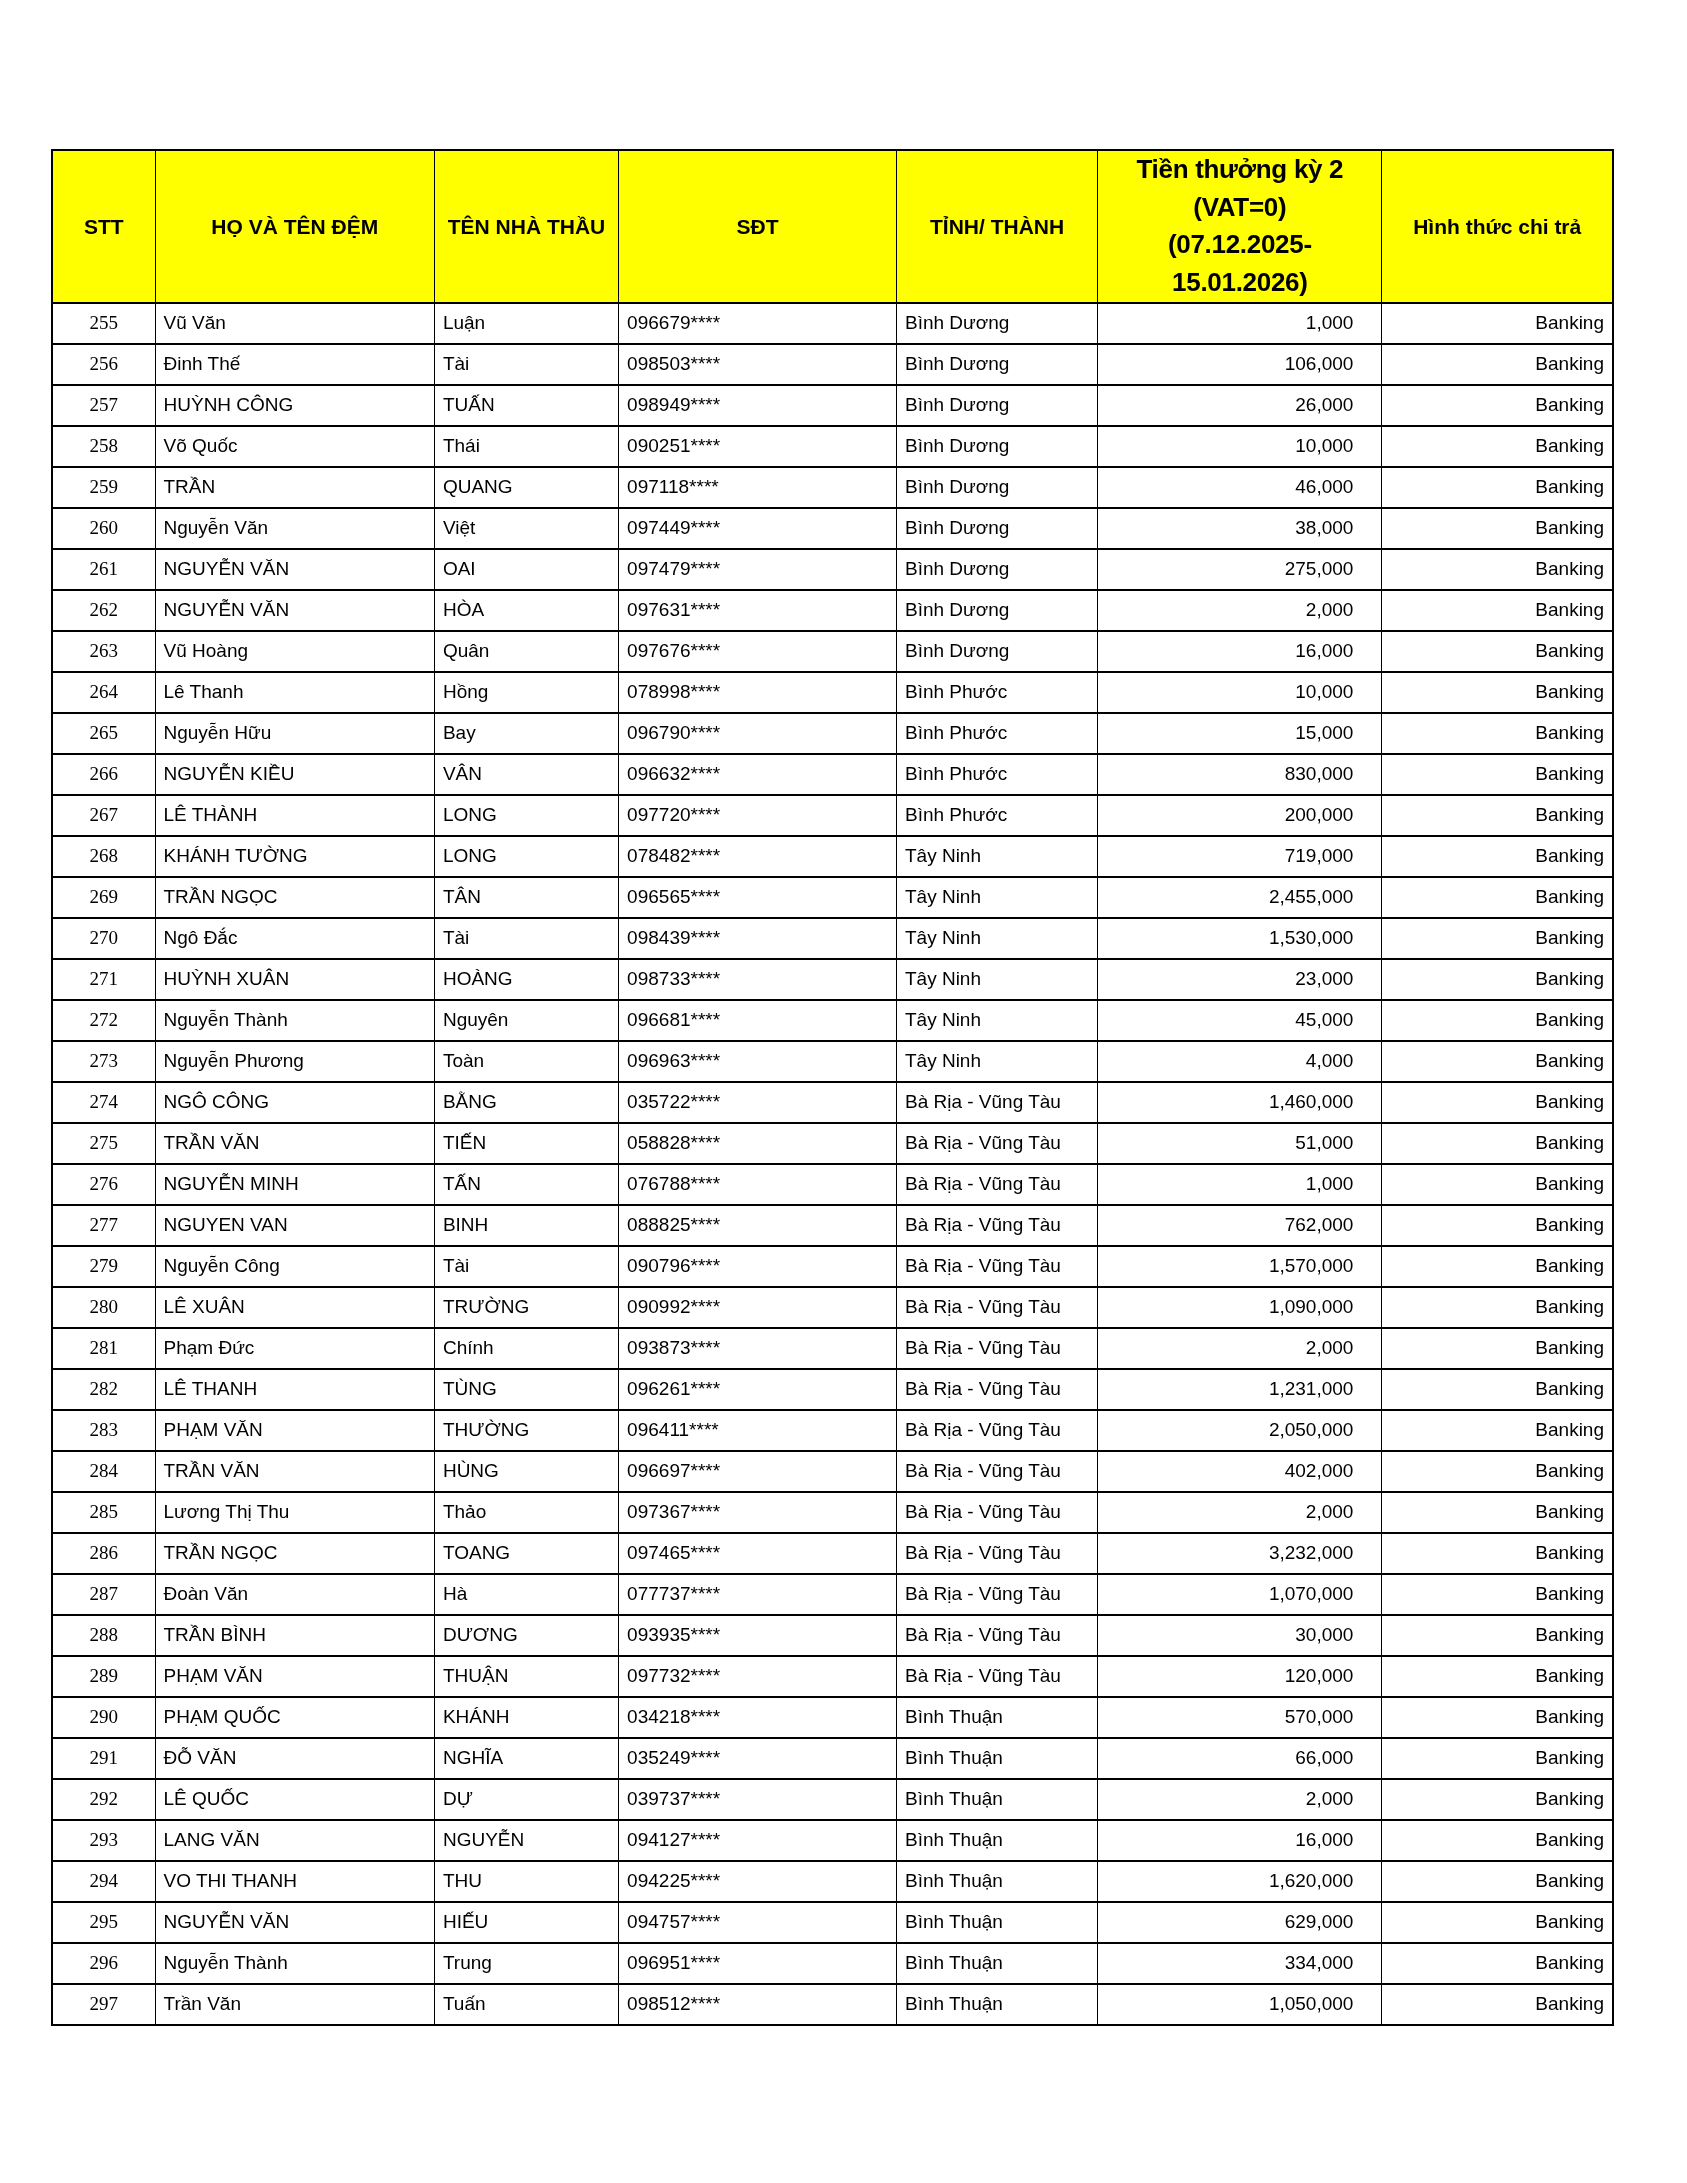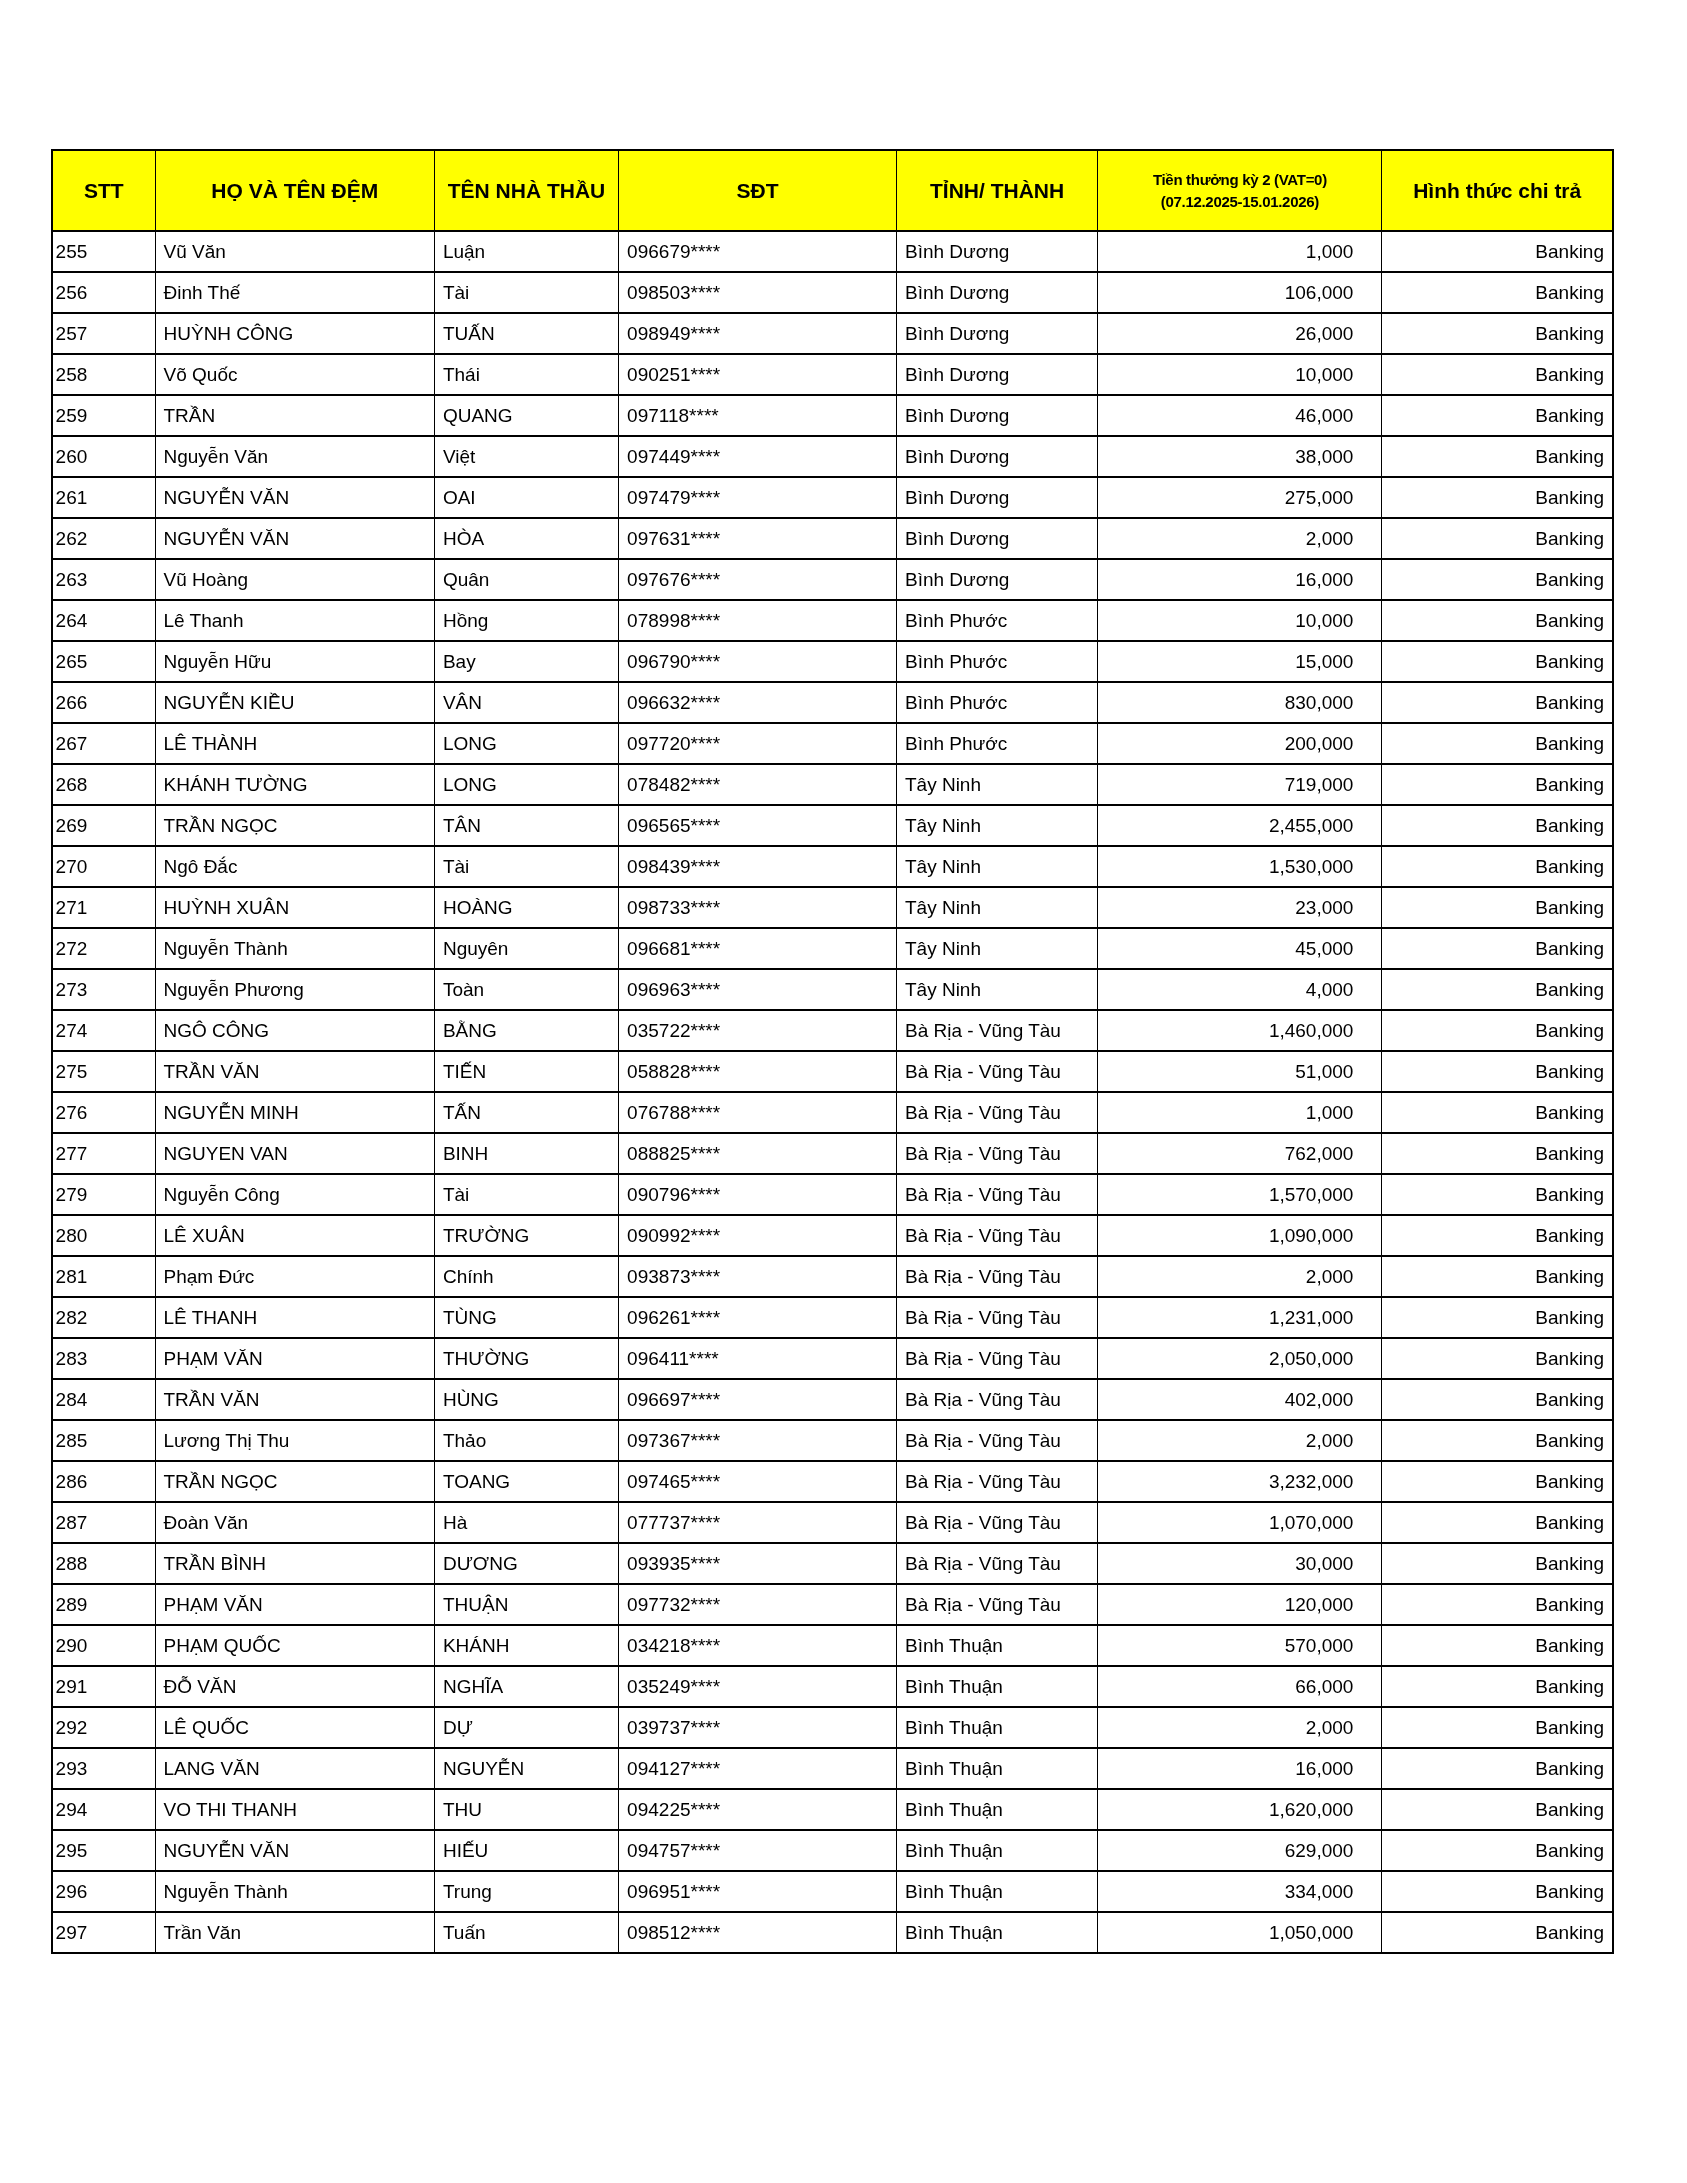--- a/index.html
+++ b/index.html
@@ -38,36 +38,36 @@
     border-bottom: 2px solid #000000;
     height: 79px;
     font-size: 21px;
     font-weight: bold;
     text-align: center;
     vertical-align: middle;
     padding: 0 4px;
     line-height: 1.3;
   }
   .sheet-table th.reward-header {
-    font-size: 15px;
+    font-size: 26px;
     letter-spacing: -0.3px;
     line-height: 1.45;
   }
   .sheet-table td {
     border-right: 1.3px solid #000000;
     border-bottom: 2px solid #000000;
     height: 39px;
     font-size: 19px;
     vertical-align: middle;
     padding: 0 8px;
     background: #ffffff;
     overflow: hidden;
     white-space: nowrap;
   }
-  .sheet-table td.c0 { text-align: left; padding: 0 2.6px; }
+  .sheet-table td.c0 { text-align: center; padding: 0 2.6px; font-family: Liberation Serif, serif; }
   .sheet-table td.c1,
   .sheet-table td.c2,
   .sheet-table td.c3,
   .sheet-table td.c4 { text-align: left; }
   .sheet-table td.c5 { text-align: right; padding-right: 28px; }
   .sheet-table td.c6 { text-align: right; }
 </style>
 </head>
 <body>
 

